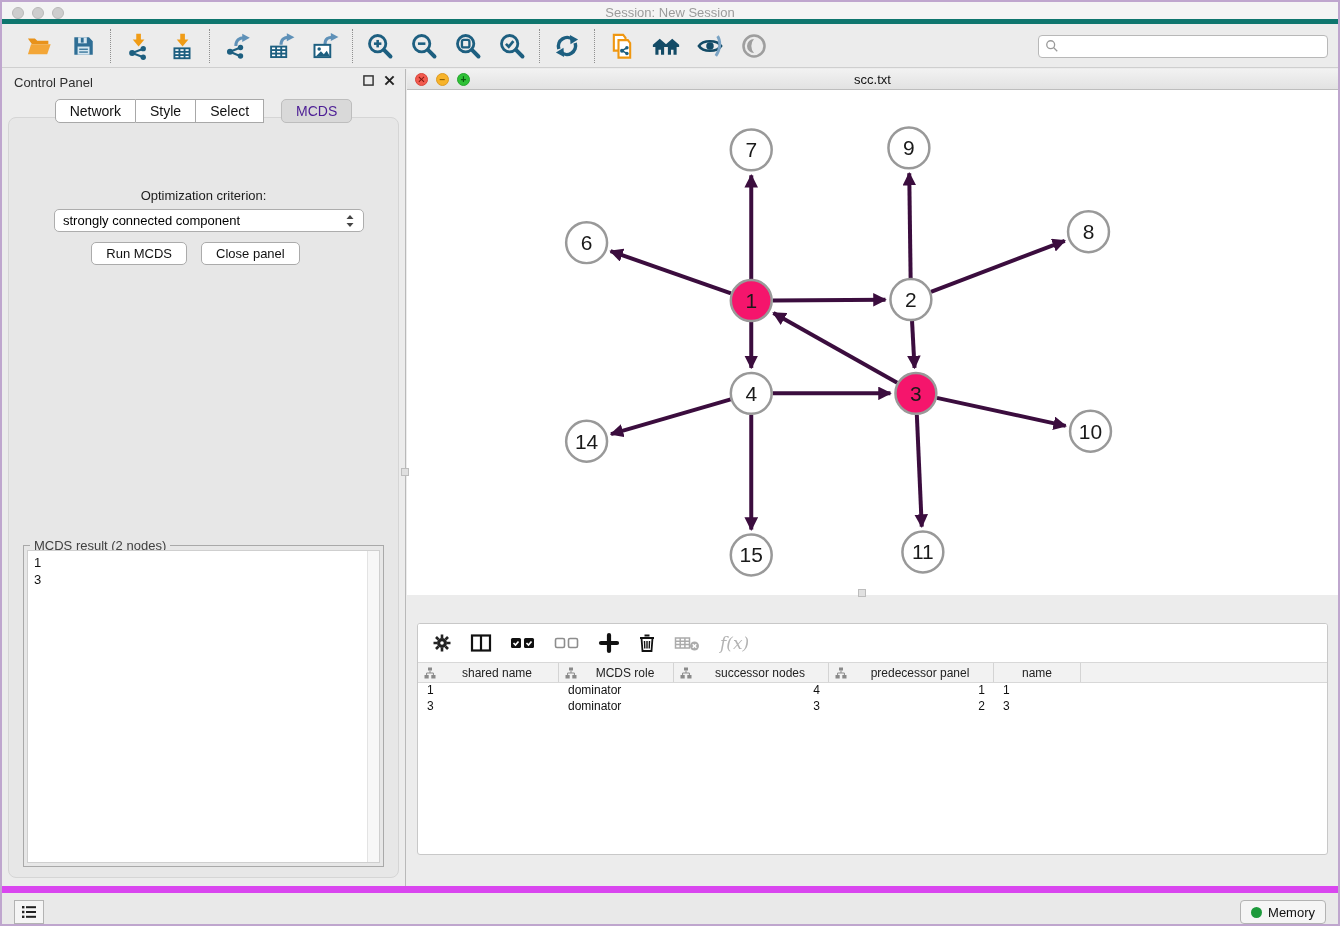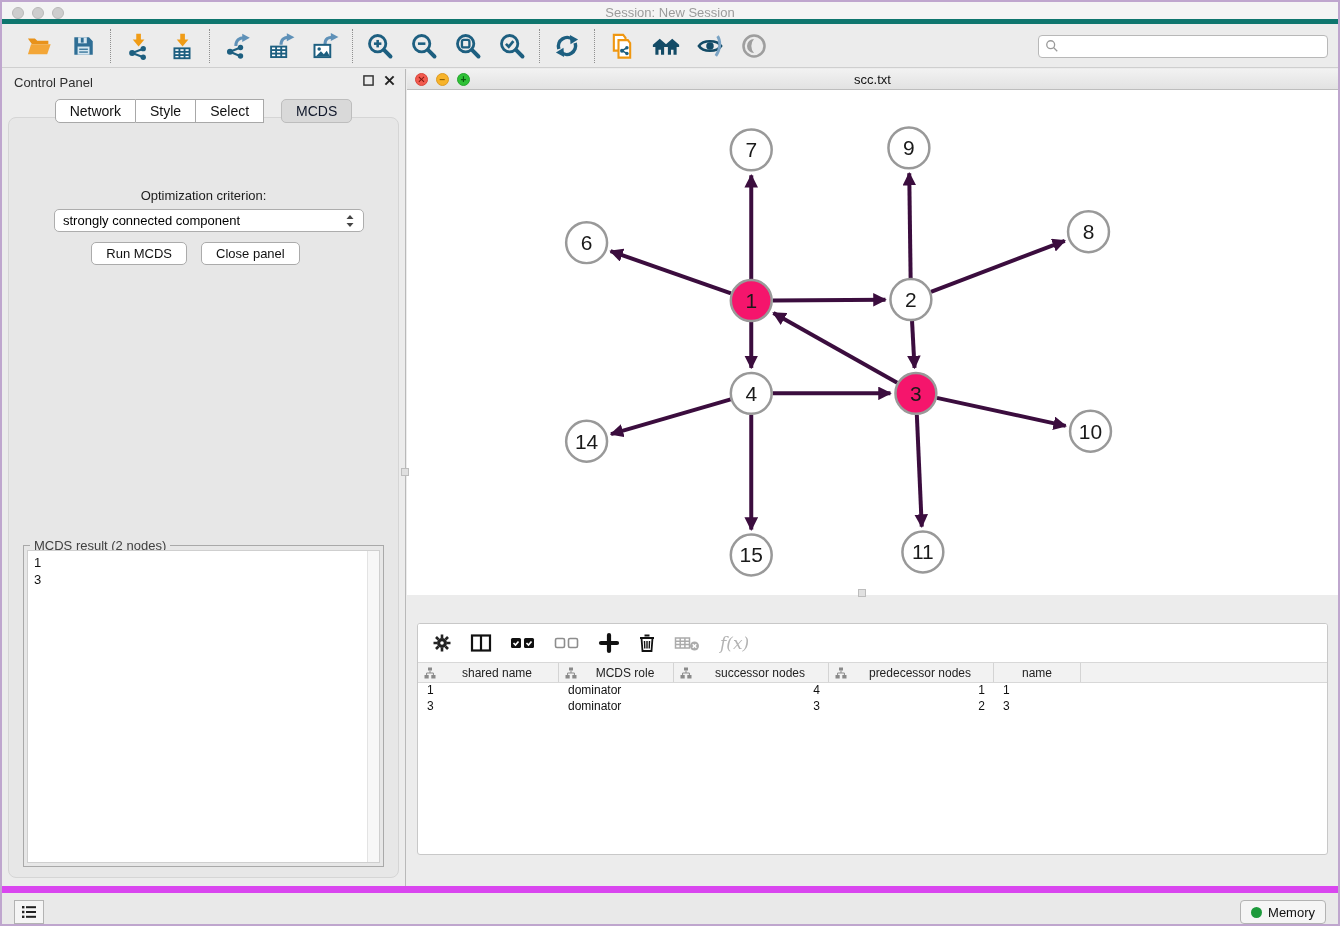--- a/index.html
+++ b/index.html
@@ -31,21 +31,21 @@
   
   .control-panel { position:absolute; left:0; top:67px; width:404px; bottom:38px;
     background:#ececec; border-right:1px solid #b9b9b9; }
   .panel-header { position:relative; height:26px; }
   .panel-header .ptitle { position:absolute; left:12px; top:6px; font-size:13px; color:#2e2e2e; }
   .panel-header .pbtns { position:absolute; right:10px; top:6px; display:flex; gap:10px; align-items:center; }
   .cp-tabs { position:absolute; left:0; right:0; top:30px; display:flex; justify-content:center; z-index:2; }
   .cp-tab { font-size:14px; padding:3px 14px; background:#fff; border:1px solid #a8a8a8;
     border-left:none; color:#111; cursor:pointer; }
   .cp-tab:first-child { border-left:1px solid #a8a8a8; border-radius:5px 0 0 5px; }
-  .cp-tab.selected { background:#d9d9d9; color:#0f172a; border:1px solid #bdbdbd; border-radius:5px;margin-left:17px; }
+  .cp-tab.selected { background:#d9d9d9; color:#4c1d95; border:1px solid #bdbdbd; border-radius:5px;margin-left:17px; }
   .cp-content { position:absolute; left:6px; right:6px; top:48px; bottom:8px;
     background:#e7e7e7; border:1px solid #d5d5d5; border-radius:8px; }
   .opt-label { position:absolute; left:0; right:0; top:70px; text-align:center; font-size:13px; color:#1c1c1c; }
   .criterion { position:absolute; left:45px; width:310px; top:91px; height:23px; background:#fff;
     border:1px solid #adadad; border-radius:5px; display:flex; align-items:center;
     padding:0 8px; font-size:13px; cursor:pointer; }
   .criterion .stepper { margin-left:auto; }
   .cp-buttons { position:absolute; left:0; right:16px; top:124px; display:flex; justify-content:center; gap:14px; }
   .mac-btn { background:#fff; border:1px solid #ababab; border-radius:5px; font-size:13px;
     padding:3px 14px; color:#111; cursor:pointer; font-family:inherit; }
@@ -537,21 +537,21 @@
               <svg width="12" height="12" viewBox="0 0 12 12">
                 <g fill="#8a8a8a">
                   <rect x="4" y="0.5" width="4" height="3"></rect>
                   <rect x="0.5" y="8" width="4.2" height="3.5"></rect>
                   <rect x="7.3" y="8" width="4.2" height="3.5"></rect>
                 </g>
                 <g stroke="#8a8a8a" fill="none">
                   <path d="M6 3.5v2.5M2.6 8V6h6.8v2"></path>
                 </g>
               </svg>
-              <span class="th-label">predecessor nodes</span>
+              <span class="th-label">predecessor panel</span>
             </div>
             <div class="th-cell" style="width: 87px;">
               <span class="th-label">name</span>
             </div>
           </div>
         <div>
             <div class="trow">
               <div class="td-cell" style="width: 141px; text-align: left;">1</div>
               <div class="td-cell" style="width: 115px; text-align: left;">dominator</div>
               <div class="td-cell" style="width: 155px; text-align: right;">4</div>

